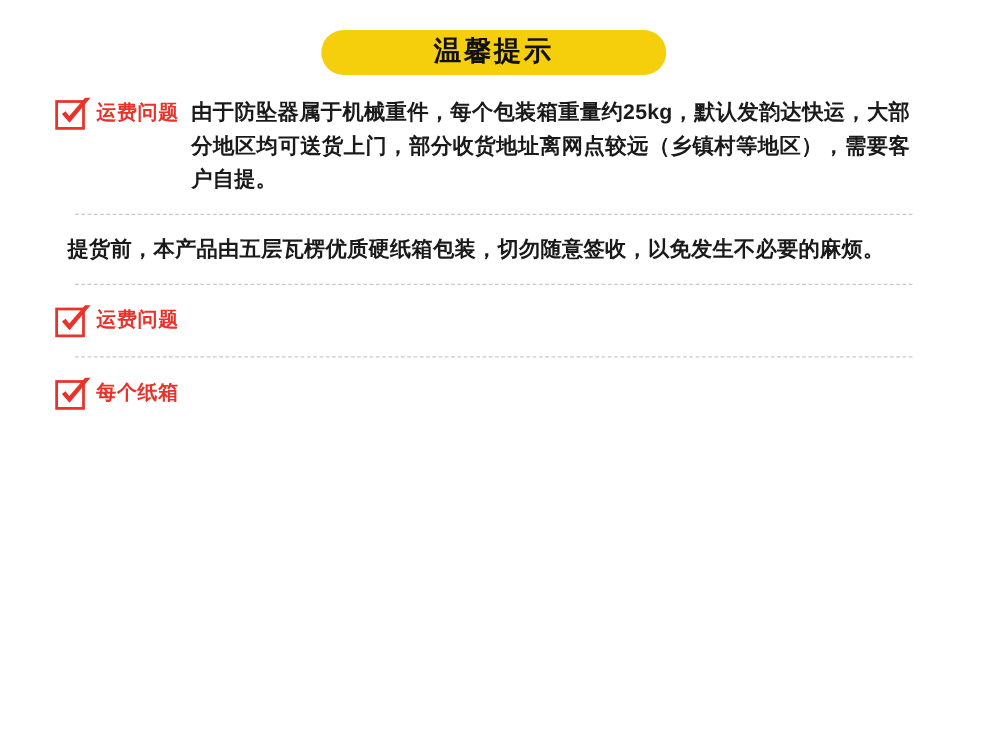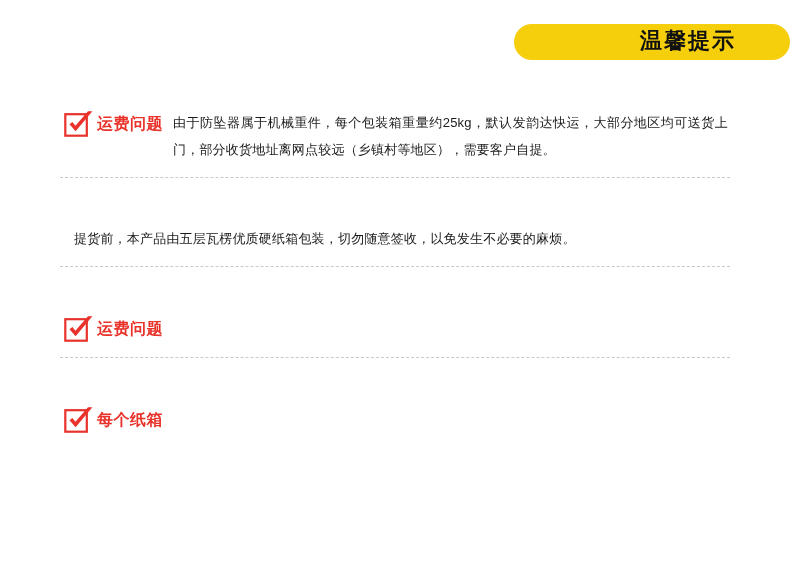--- a/index.html
+++ b/index.html
@@ -20,21 +20,21 @@
     height: 583px;
     background: #ffffff;
   }
 
   
   .banner-wrap {
     position: absolute;
     left: 0;
     top: 24px;
     width: 790px;
-    text-align: right;
+    text-align: center;
   }
   .banner {
     display: inline-block;
     background: #f5ce0c;
     border-radius: 999px;
     padding: 4px 54px 6px 54px;
     min-width: 168px;
   }
   .banner-title {
     font-size: 22px;
@@ -50,23 +50,22 @@
     position: absolute;
     left: 0;
     top: 76px;
     width: 790px;
   }
 
   .section {
     position: relative;
     display: flex;
     align-items: flex-start;
-    padding: 0 62px 0 64px;
+    padding: 0 62px 0 44px;
     box-sizing: border-box;
-    margin-top: 33px;
   }
 
   .divider {
     height: 0;
     border-top: 1px dashed #c9c9c9;
     margin: 0 auto;
     width: 670px;
   }
 
   .sec-gap-top { height: 14px; }
@@ -98,22 +97,22 @@
     font-size: 16px;
     font-weight: bold;
     color: #e8322a;
     line-height: 24px;
     letter-spacing: 0.5px;
     padding-top: 2px;
   }
 
   .body-text {
     flex: 1 1 auto;
-    font-size: 13px;
-    font-weight: normal;
+    font-size: 17px;
+    font-weight: bold;
     color: #1a1a1a;
     line-height: 27px;
     letter-spacing: 0.2px;
     padding-left: 10px;
     text-align: justify;
     text-justify: inter-ideograph;
   }
 </style>
 </head>
 <body>

